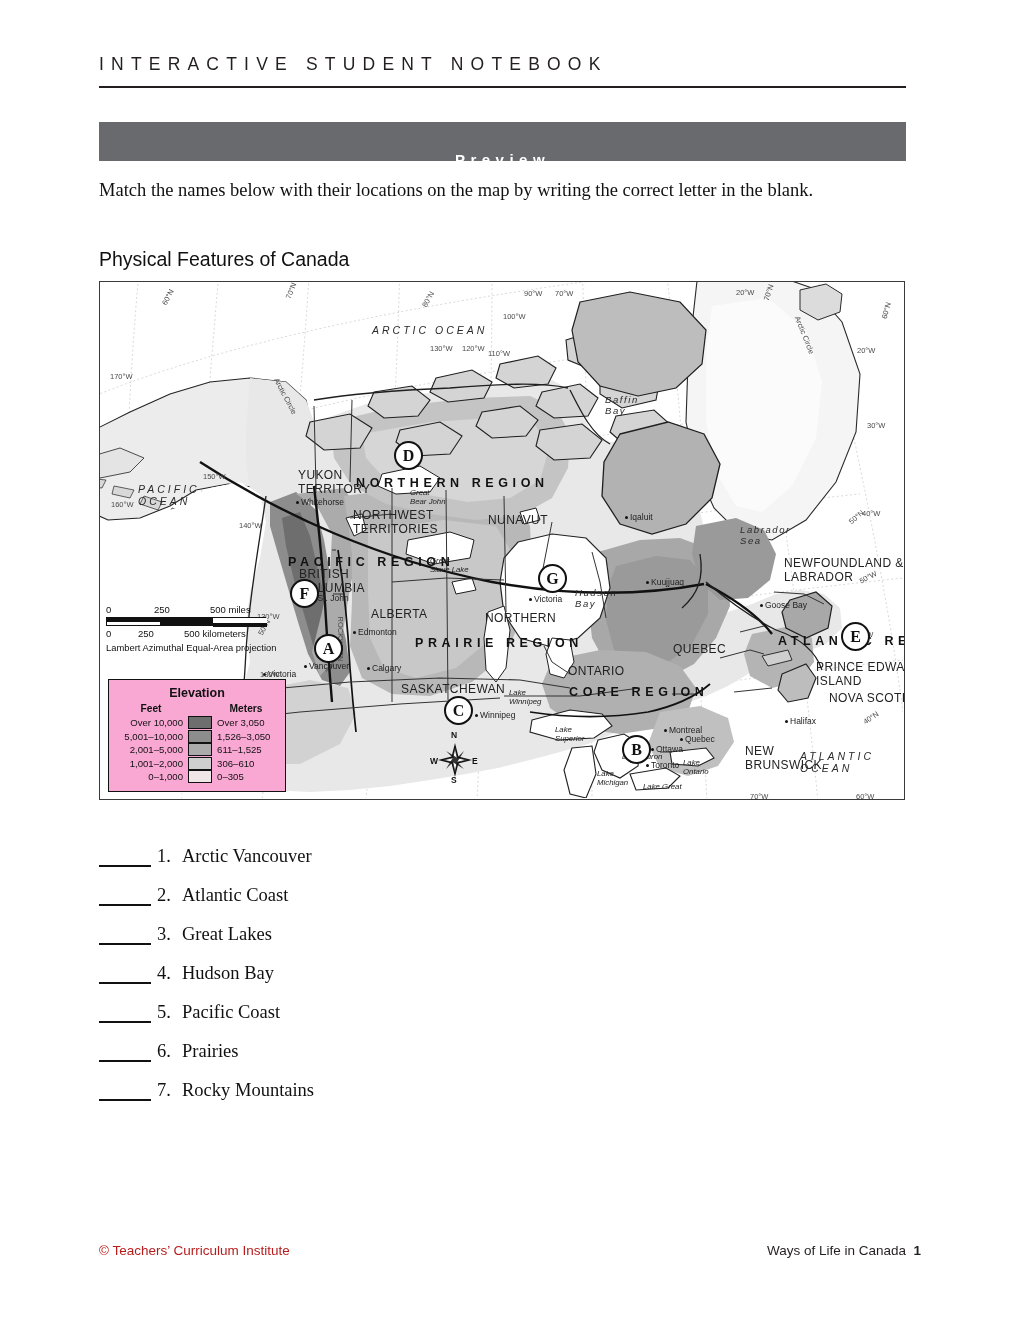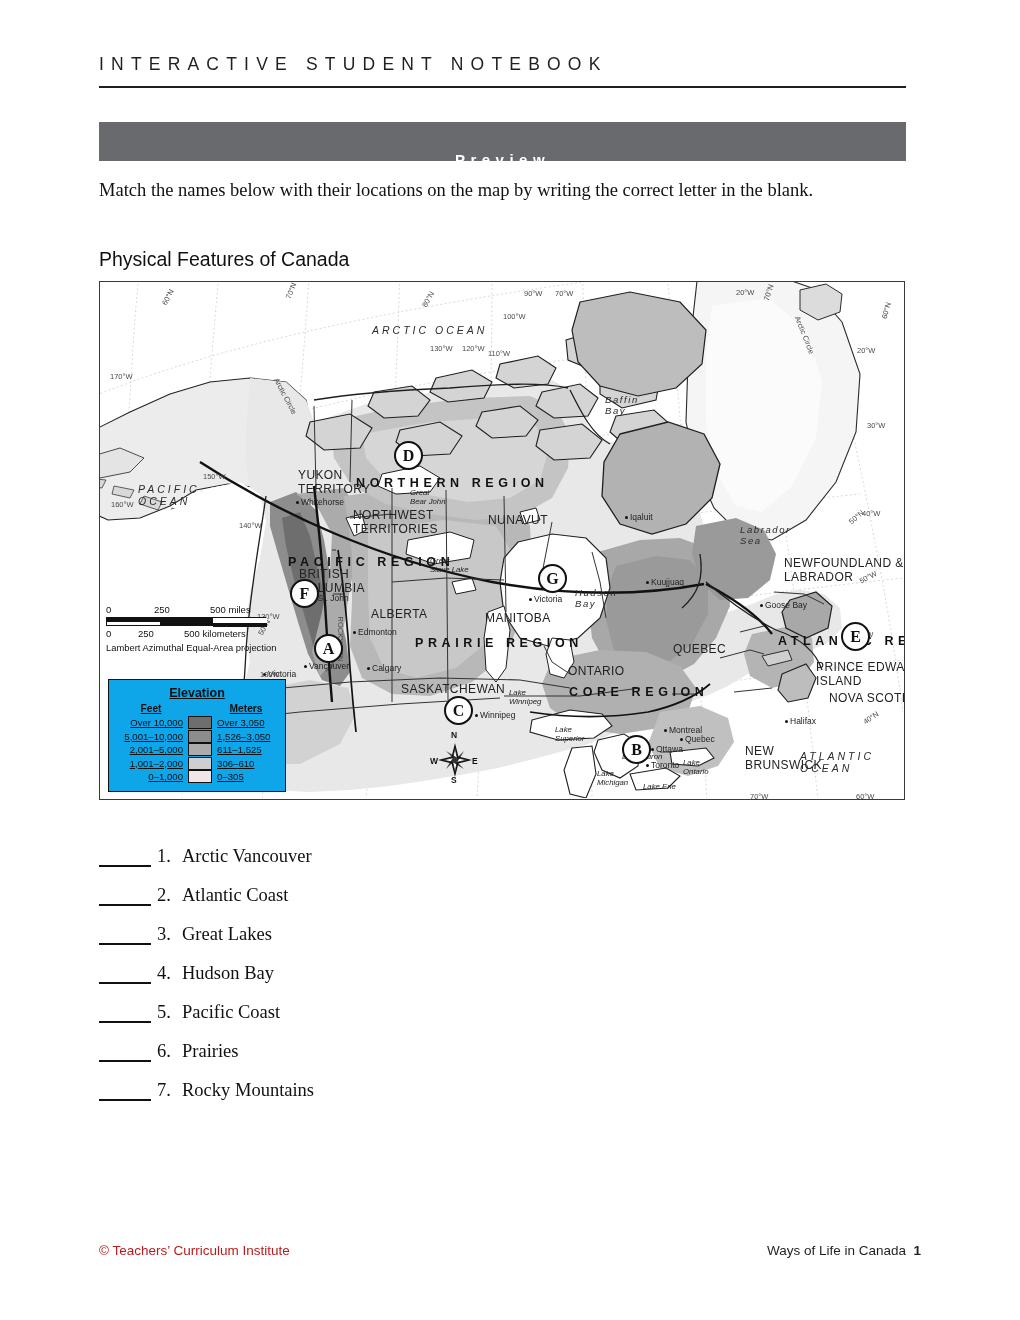--- a/index.html
+++ b/index.html
@@ -75,21 +75,21 @@
   .scalebox{position:absolute;left:6px;top:322px;width:175px;}
   .scale-nums{position:relative;height:12px;font-size:9.5px;color:#111;font-family:"Liberation Sans",sans-serif;}
   .scale-nums span{position:absolute;top:0;}
   .scale-bar{position:relative;margin-top:1px;height:9px;width:160px;border:1.2px solid #111;box-sizing:border-box;background:#fff;}
   .scale-bar i{position:absolute;top:0;bottom:0;background:#111;}
   .proj{margin-top:2px;font-size:9.4px;line-height:11px;color:#111;}
 
   
   .legend{
     position:absolute;left:8px;top:397px;width:178px;
-    background:#0ea5e9;border:1.3px solid #111;padding:6px 6px 7px 6px;box-sizing:border-box;text-decoration:underline;
+    background:#f9a8d4;border:1.3px solid #111;padding:6px 6px 7px 6px;box-sizing:border-box;
   }
   .legend h4{margin:0 0 3px 0;text-align:center;font-size:12.5px;font-weight:bold;color:#111;}
   .legend table{width:100%;border-collapse:collapse;font-size:9.6px;color:#111;}
   .legend th{font-weight:bold;font-size:10.2px;padding:0 0 2px 0;}
   .legend th.c{width:26px;}
   .legend td{padding:0;height:13.5px;line-height:13.5px;}
   .legend td.ft{text-align:right;padding-right:4px;white-space:nowrap;}
   .legend td.m{text-align:left;padding-left:4px;white-space:nowrap;}
   .sw{width:24px;height:13px;border:1px solid #111;display:block;margin:0 auto;box-sizing:border-box;}
 
@@ -350,21 +350,21 @@
             <div>NORTHWEST</div>
             <div>TERRITORIES</div>
           </div>
           <div class="mlbl prov" style="left: 388px; top: 231px; transform-origin: left center;">NUNAVUT</div>
           <div class="mlbl prov" style="left: 199px; top: 285px; transform-origin: left center;">
             <div>BRITISH</div>
             <div>COLUMBIA</div>
           </div>
           <div class="mlbl prov" style="left: 271px; top: 325px; transform-origin: left center;">ALBERTA</div>
           <div class="mlbl prov" style="left: 301px; top: 400px; transform-origin: left center;">SASKATCHEWAN</div>
-          <div class="mlbl prov" style="left: 385px; top: 329px; transform-origin: left center;">MANITOBA</div>
+          <div class="mlbl prov" style="left: 385px; top: 329px; transform-origin: left center;">NORTHERN</div>
           <div class="mlbl prov" style="left: 468px; top: 382px; transform-origin: left center;">ONTARIO</div>
           <div class="mlbl prov" style="left: 573px; top: 360px; transform-origin: left center;">QUEBEC</div>
           <div class="mlbl prov" style="left: 684px; top: 274px; transform-origin: left center;">
             <div>NEWFOUNDLAND &amp;</div>
             <div>LABRADOR</div>
           </div>
           <div class="mlbl prov" style="left: 716px; top: 378px; transform-origin: left center;">
             <div>PRINCE EDWARD</div>
             <div>ISLAND</div>
           </div>
@@ -423,21 +423,21 @@
           </div>
           <div class="mlbl lake" style="left: 522px; top: 470px; transform-origin: left center;">Lake Huron</div>
           <div class="mlbl lake" style="left: 497px; top: 487px; transform-origin: left center;">
             <div>Lake</div>
             <div>Michigan</div>
           </div>
           <div class="mlbl lake" style="left: 583px; top: 476px; transform-origin: left center;">
             <div>Lake</div>
             <div>Ontario</div>
           </div>
-          <div class="mlbl lake" style="left: 543px; top: 500px; transform-origin: left center;">Lake Erie</div>
+          <div class="mlbl lake" style="left: 543px; top: 500px; transform-origin: left center;">Lake Great</div>
           <div class="mlbl grat" style="left: 64px; top: 18px; transform: rotate(-62deg); transform-origin: left center;">60°N</div>
           <div class="mlbl grat" style="left: 188px; top: 12px; transform: rotate(-68deg); transform-origin: left center;">70°N</div>
           <div class="mlbl grat" style="left: 324px; top: 20px; transform: rotate(-60deg); transform-origin: left center;">80°N</div>
           <div class="mlbl grat" style="left: 424px; top: 7px; transform-origin: left center;">90°W</div>
           <div class="mlbl grat" style="left: 455px; top: 7px; transform-origin: left center;">70°W</div>
           <div class="mlbl grat" style="left: 636px; top: 6px; transform-origin: left center;">20°W</div>
           <div class="mlbl grat" style="left: 666px; top: 14px; transform: rotate(-72deg); transform-origin: left center;">70°N</div>
           <div class="mlbl grat" style="left: 784px; top: 32px; transform: rotate(-74deg); transform-origin: left center;">60°N</div>
           <div class="mlbl grat" style="left: 403px; top: 30px; transform-origin: left center;">100°W</div>
           <div class="mlbl grat" style="left: 330px; top: 62px; transform-origin: left center;">130°W</div>

